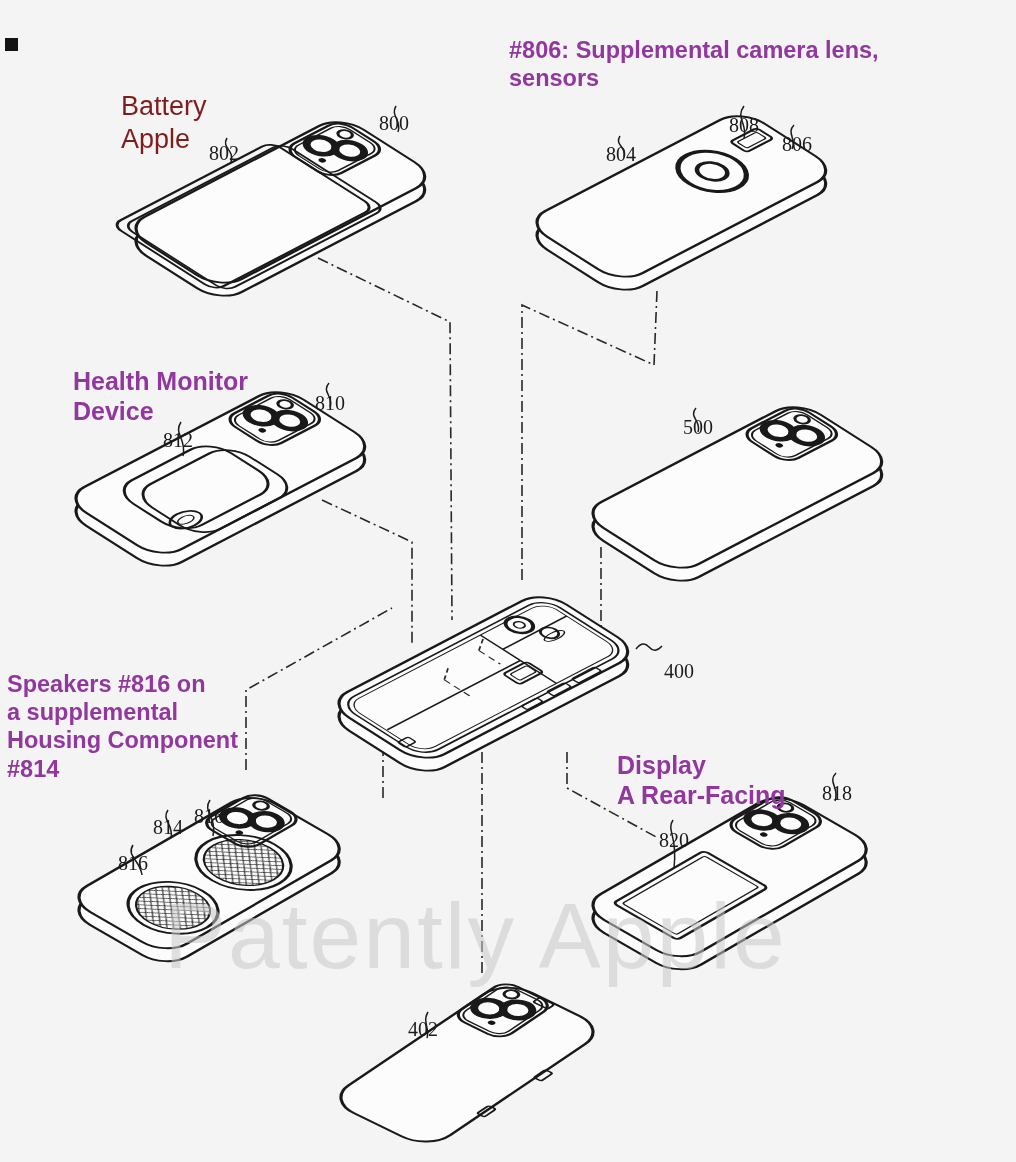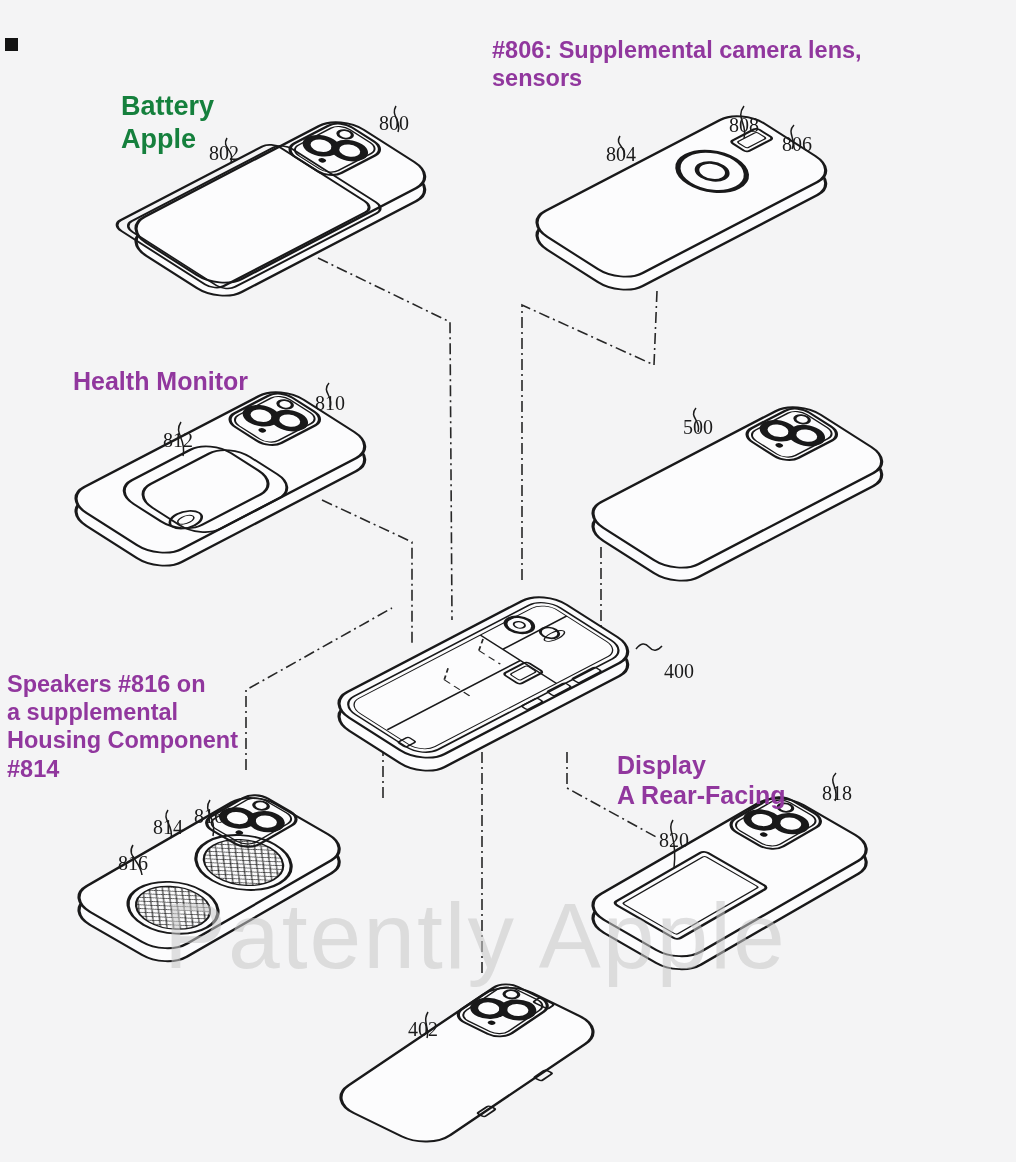--- a/index.html
+++ b/index.html
@@ -4,21 +4,21 @@
 <style>
   html,body{margin:0;padding:0;background:#e9e9ec;}
   .stage{position:relative;width:1016px;height:1162px;background:#f4f4f5;overflow:hidden;
          font-family:"Liberation Sans",sans-serif;}
   .stage svg{position:absolute;left:0;top:0;}
   .corner-mark{position:absolute;left:5px;top:38px;width:13px;height:13px;background:#131313;}
   .ref{position:absolute;font-family:"Liberation Serif",serif;font-size:20px;color:#1b1b1b;
        white-space:nowrap;line-height:1;margin-top:29px;}
   .ann{position:absolute;font-weight:bold;color:#91379e;line-height:1.2;white-space:nowrap;}
   .ann div{white-space:nowrap;}
-  .ann-light{position:absolute;font-weight:bold;color:#15803d;line-height:1.22;white-space:nowrap;}
+  .ann-light{position:absolute;font-weight:normal;color:#7f1d1d;line-height:1.22;white-space:nowrap;}
   .watermark{position:absolute;left:164px;top:883px;font-size:93px;font-weight:300;
              color:#c9c9c9;opacity:0.55;letter-spacing:2px;white-space:nowrap;}
   .d{fill:none;stroke:#19191a;}
   .face{fill:#fcfcfd;stroke:#19191a;stroke-width:2.4;}
   .lens{stroke-width:6;}
   .dash{fill:none;stroke:#272727;stroke-width:1.6;stroke-dasharray:11 4 2 4;}
   .dashx{fill:none;stroke:#272727;stroke-width:1.3;stroke-dasharray:6 4;}
   .leader{fill:none;stroke:#1b1b1b;stroke-width:1.5;}
 </style>
 </head>
@@ -194,26 +194,27 @@
   <div class="ref" style="left:194px;top:777px">816</div>
   <div class="ref" style="left:118px;top:824px">816</div>
   <div class="ref" style="left:822px;top:754px">818</div>
   <div class="ref" style="left:659px;top:801px">820</div>
   <div class="ref" style="left:408px;top:990px">402</div>
 
   <div class="ann-light" style="left:121px;top:90px;font-size:27px">
     <div>Battery</div>
     <div>Apple</div>
   </div>
-  <div class="ann" style="left:492px;top:36px;font-size:23.5px">
+  <div class="ann" style="left:509px;top:36px;font-size:23.5px">
     <div>#806: Supplemental camera lens,</div>
     <div>sensors</div>
   </div>
   <div class="ann" style="left:73px;top:366px;font-size:25px">
     <div>Health Monitor</div>
+    <div>Device</div>
   </div>
   <div class="ann" style="left:7px;top:670px;font-size:23.5px">
     <div>Speakers #816 on</div>
     <div>a supplemental</div>
     <div>Housing Component</div>
     <div>#814</div>
   </div>
   <div class="ann" style="left:617px;top:750px;font-size:25px">
     <div>Display</div>
     <div>A Rear-Facing</div>

